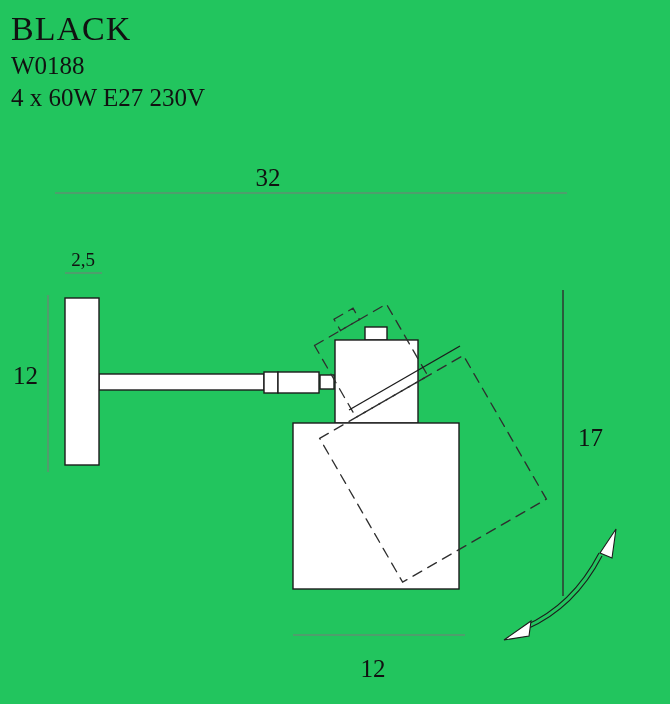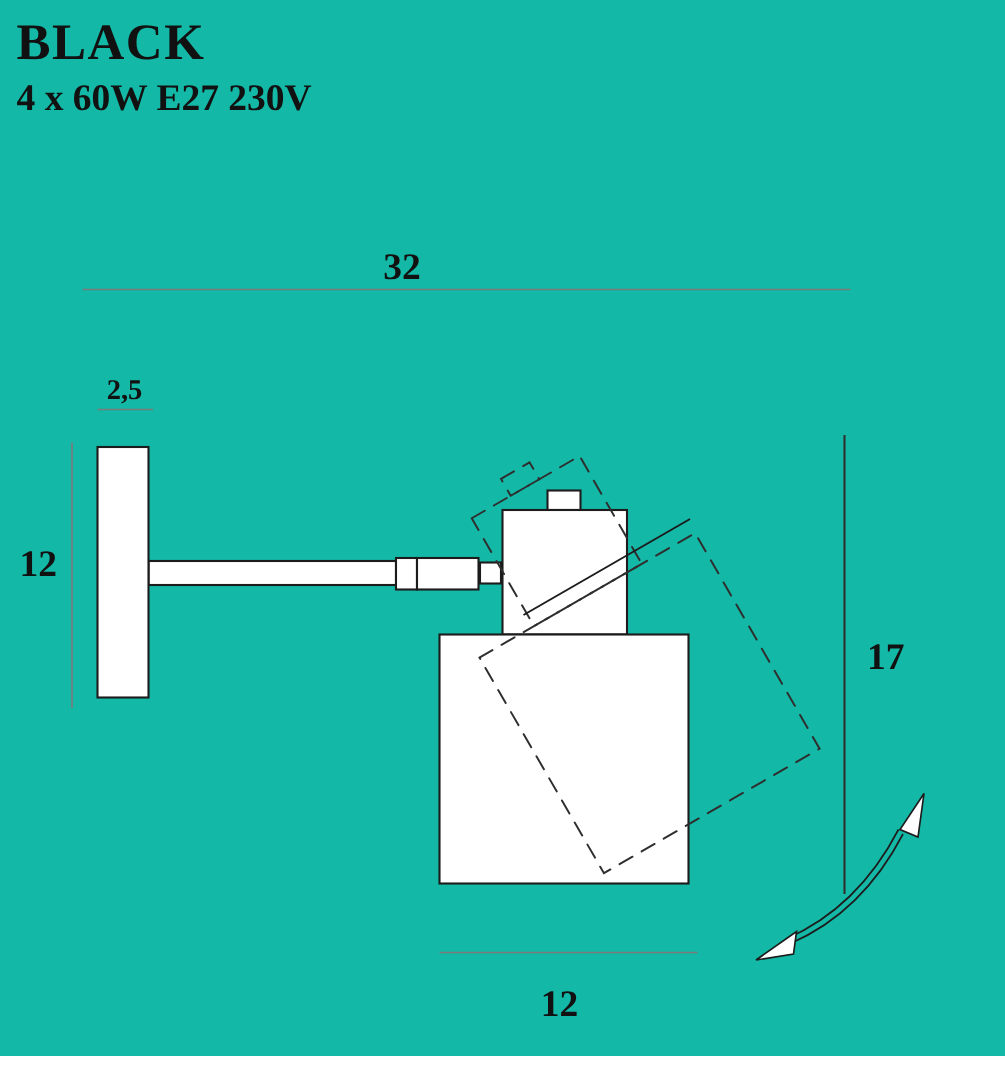--- a/index.html
+++ b/index.html
@@ -1,23 +1,22 @@
 <!DOCTYPE html>
 <html><head>
 <meta charset="utf-8">
 <style>
   html, body { margin: 0; padding: 0; background: #ffffff; }
   .stage {
     position: relative;
     width: 670px;
     height: 704px;
-    background: #14b8a6;
+    background: #22c55e;
     overflow: hidden;
     font-family: "Liberation Serif", serif;
-    font-weight: bold;
   }
   .hdr {
     position: absolute;
     left: 11px;
     top: 12px;
     color: #111111;
   }
   .hdr .title {
     font-size: 34px;
     line-height: 34px;
@@ -49,20 +48,21 @@
     fill: #111111;
   }
 </style>
 </head>
 <body>
 
 <div class="stage">
 
   <div class="hdr">
     <div class="title">BLACK</div>
+    <div class="model">W0188</div>
     <div class="spec">4 x 60W E27 230V</div>
   </div>
 
   <svg class="drawing" width="670" height="712" viewBox="0 0 670 712">
 
     <g fill="none" stroke-width="1.1" stroke="#7a7a7a">
       <line x1="55" y1="193" x2="567" y2="193"></line>
       <line x1="65" y1="273" x2="102" y2="273"></line>
       <line x1="48" y1="295" x2="48" y2="472"></line>
       <line x1="293" y1="635" x2="465" y2="635"></line>

